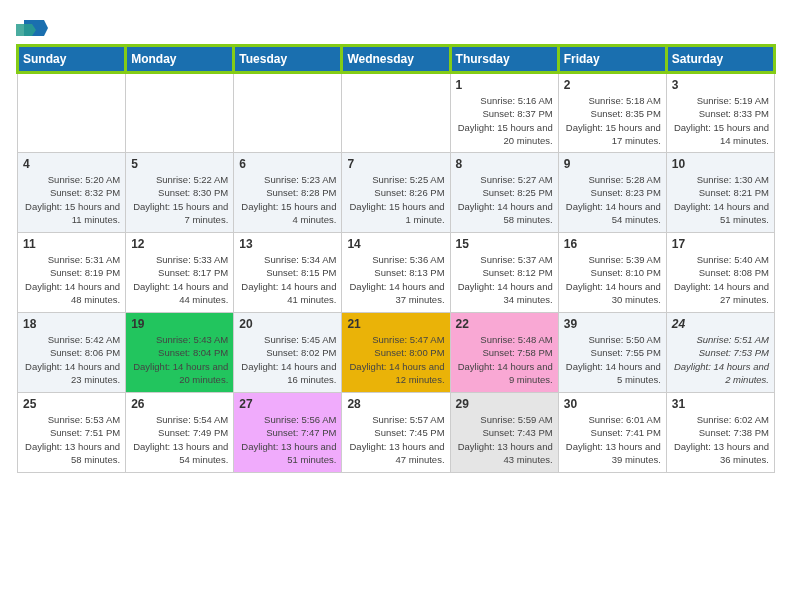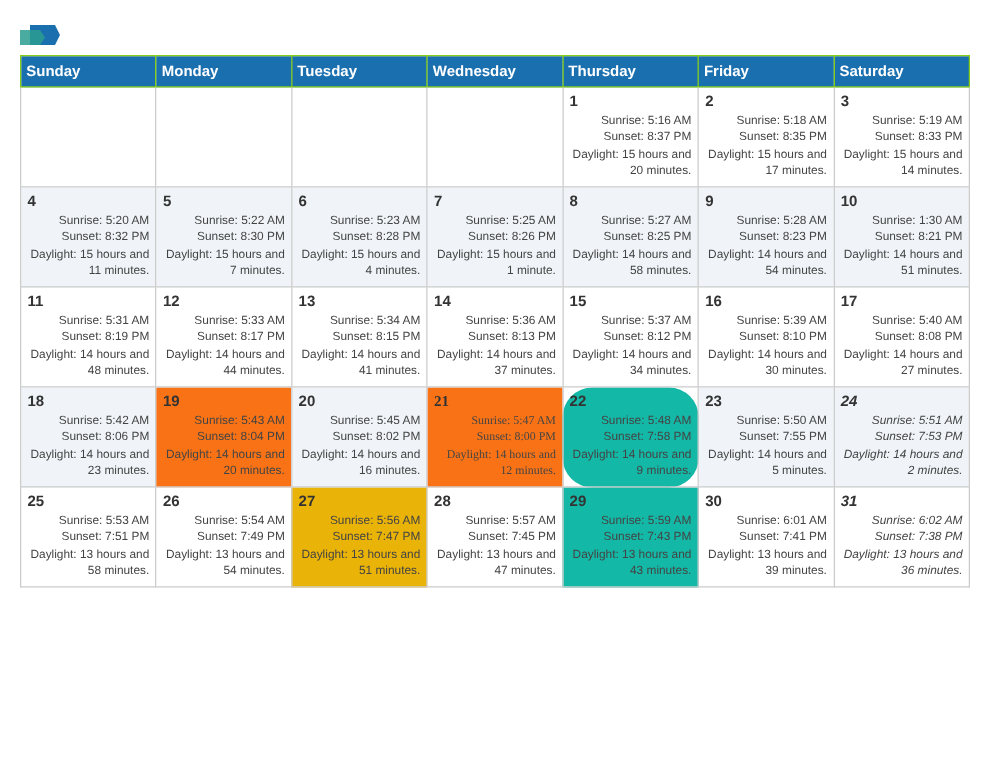--- a/index.html
+++ b/index.html
@@ -54,21 +54,21 @@
       border-collapse: collapse;
       table-layout: fixed;
     }
     thead tr th {
       background-color: #1a6faf;
       color: #fff;
       font-size: 12px;
       font-weight: bold;
       padding: 5px 4px;
       text-align: left;
-      border: 1px solid #84cc16;
+      border: 3px solid #84cc16;
     }
     tbody tr {
       height: 80px;
     }
     tbody tr td {
       border: 1px solid #ccc;
       vertical-align: top;
       padding: 4px 5px;
       font-size: 10px;
       color: #333;
@@ -264,50 +264,50 @@
         </td>
       </tr>
       <tr>
         <td style="background: rgb(240, 244, 248);">
           <span class="day-number">18</span>
           <div class="day-content">Sunrise: 5:42 AM
 Sunset: 8:06 PM
 Daylight: 14 hours
 and 23 minutes.</div>
         </td>
-        <td style="background: #f97316;">
+        <td style="background: #22c55e;">
           <span class="day-number">19</span>
           <div class="day-content">Sunrise: 5:43 AM
 Sunset: 8:04 PM
 Daylight: 14 hours
 and 20 minutes.</div>
         </td>
         <td style="background: rgb(240, 244, 248);">
           <span class="day-number">20</span>
           <div class="day-content">Sunrise: 5:45 AM
 Sunset: 8:02 PM
 Daylight: 14 hours
 and 16 minutes.</div>
         </td>
-        <td style="background: #f97316; font-family: Liberation Serif, serif;">
+        <td style="background: #eab308;">
           <span class="day-number">21</span>
           <div class="day-content">Sunrise: 5:47 AM
 Sunset: 8:00 PM
 Daylight: 14 hours
 and 12 minutes.</div>
         </td>
-        <td style="background: #14b8a6; border-radius: 24px;">
+        <td style="background: #f9a8d4;">
           <span class="day-number">22</span>
           <div class="day-content">Sunrise: 5:48 AM
 Sunset: 7:58 PM
 Daylight: 14 hours
 and 9 minutes.</div>
         </td>
         <td style="background: rgb(240, 244, 248);">
-          <span class="day-number">23</span>
+          <span class="day-number">39</span>
           <div class="day-content">Sunrise: 5:50 AM
 Sunset: 7:55 PM
 Daylight: 14 hours
 and 5 minutes.</div>
         </td>
         <td style="background: rgb(240, 244, 248); font-style: italic;">
           <span class="day-number">24</span>
           <div class="day-content">Sunrise: 5:51 AM
 Sunset: 7:53 PM
 Daylight: 14 hours
@@ -322,49 +322,49 @@
 Daylight: 13 hours
 and 58 minutes.</div>
         </td>
         <td style="background: rgb(255, 255, 255);">
           <span class="day-number">26</span>
           <div class="day-content">Sunrise: 5:54 AM
 Sunset: 7:49 PM
 Daylight: 13 hours
 and 54 minutes.</div>
         </td>
-        <td style="background: #eab308;">
+        <td style="background: #f0abfc;">
           <span class="day-number">27</span>
           <div class="day-content">Sunrise: 5:56 AM
 Sunset: 7:47 PM
 Daylight: 13 hours
 and 51 minutes.</div>
         </td>
         <td style="background: rgb(255, 255, 255);">
           <span class="day-number">28</span>
           <div class="day-content">Sunrise: 5:57 AM
 Sunset: 7:45 PM
 Daylight: 13 hours
 and 47 minutes.</div>
         </td>
-        <td style="background: #14b8a6; margin-top: 44px;">
+        <td style="background: #e5e5e5; margin-top: 44px;">
           <span class="day-number">29</span>
           <div class="day-content">Sunrise: 5:59 AM
 Sunset: 7:43 PM
 Daylight: 13 hours
 and 43 minutes.</div>
         </td>
         <td style="background: rgb(255, 255, 255);">
           <span class="day-number">30</span>
           <div class="day-content">Sunrise: 6:01 AM
 Sunset: 7:41 PM
 Daylight: 13 hours
 and 39 minutes.</div>
         </td>
-        <td style="background: rgb(255, 255, 255); font-style: italic;">
+        <td style="background: rgb(255, 255, 255);">
           <span class="day-number">31</span>
           <div class="day-content">Sunrise: 6:02 AM
 Sunset: 7:38 PM
 Daylight: 13 hours
 and 36 minutes.</div>
         </td>
       </tr>
     </tbody>
 </table>
 

